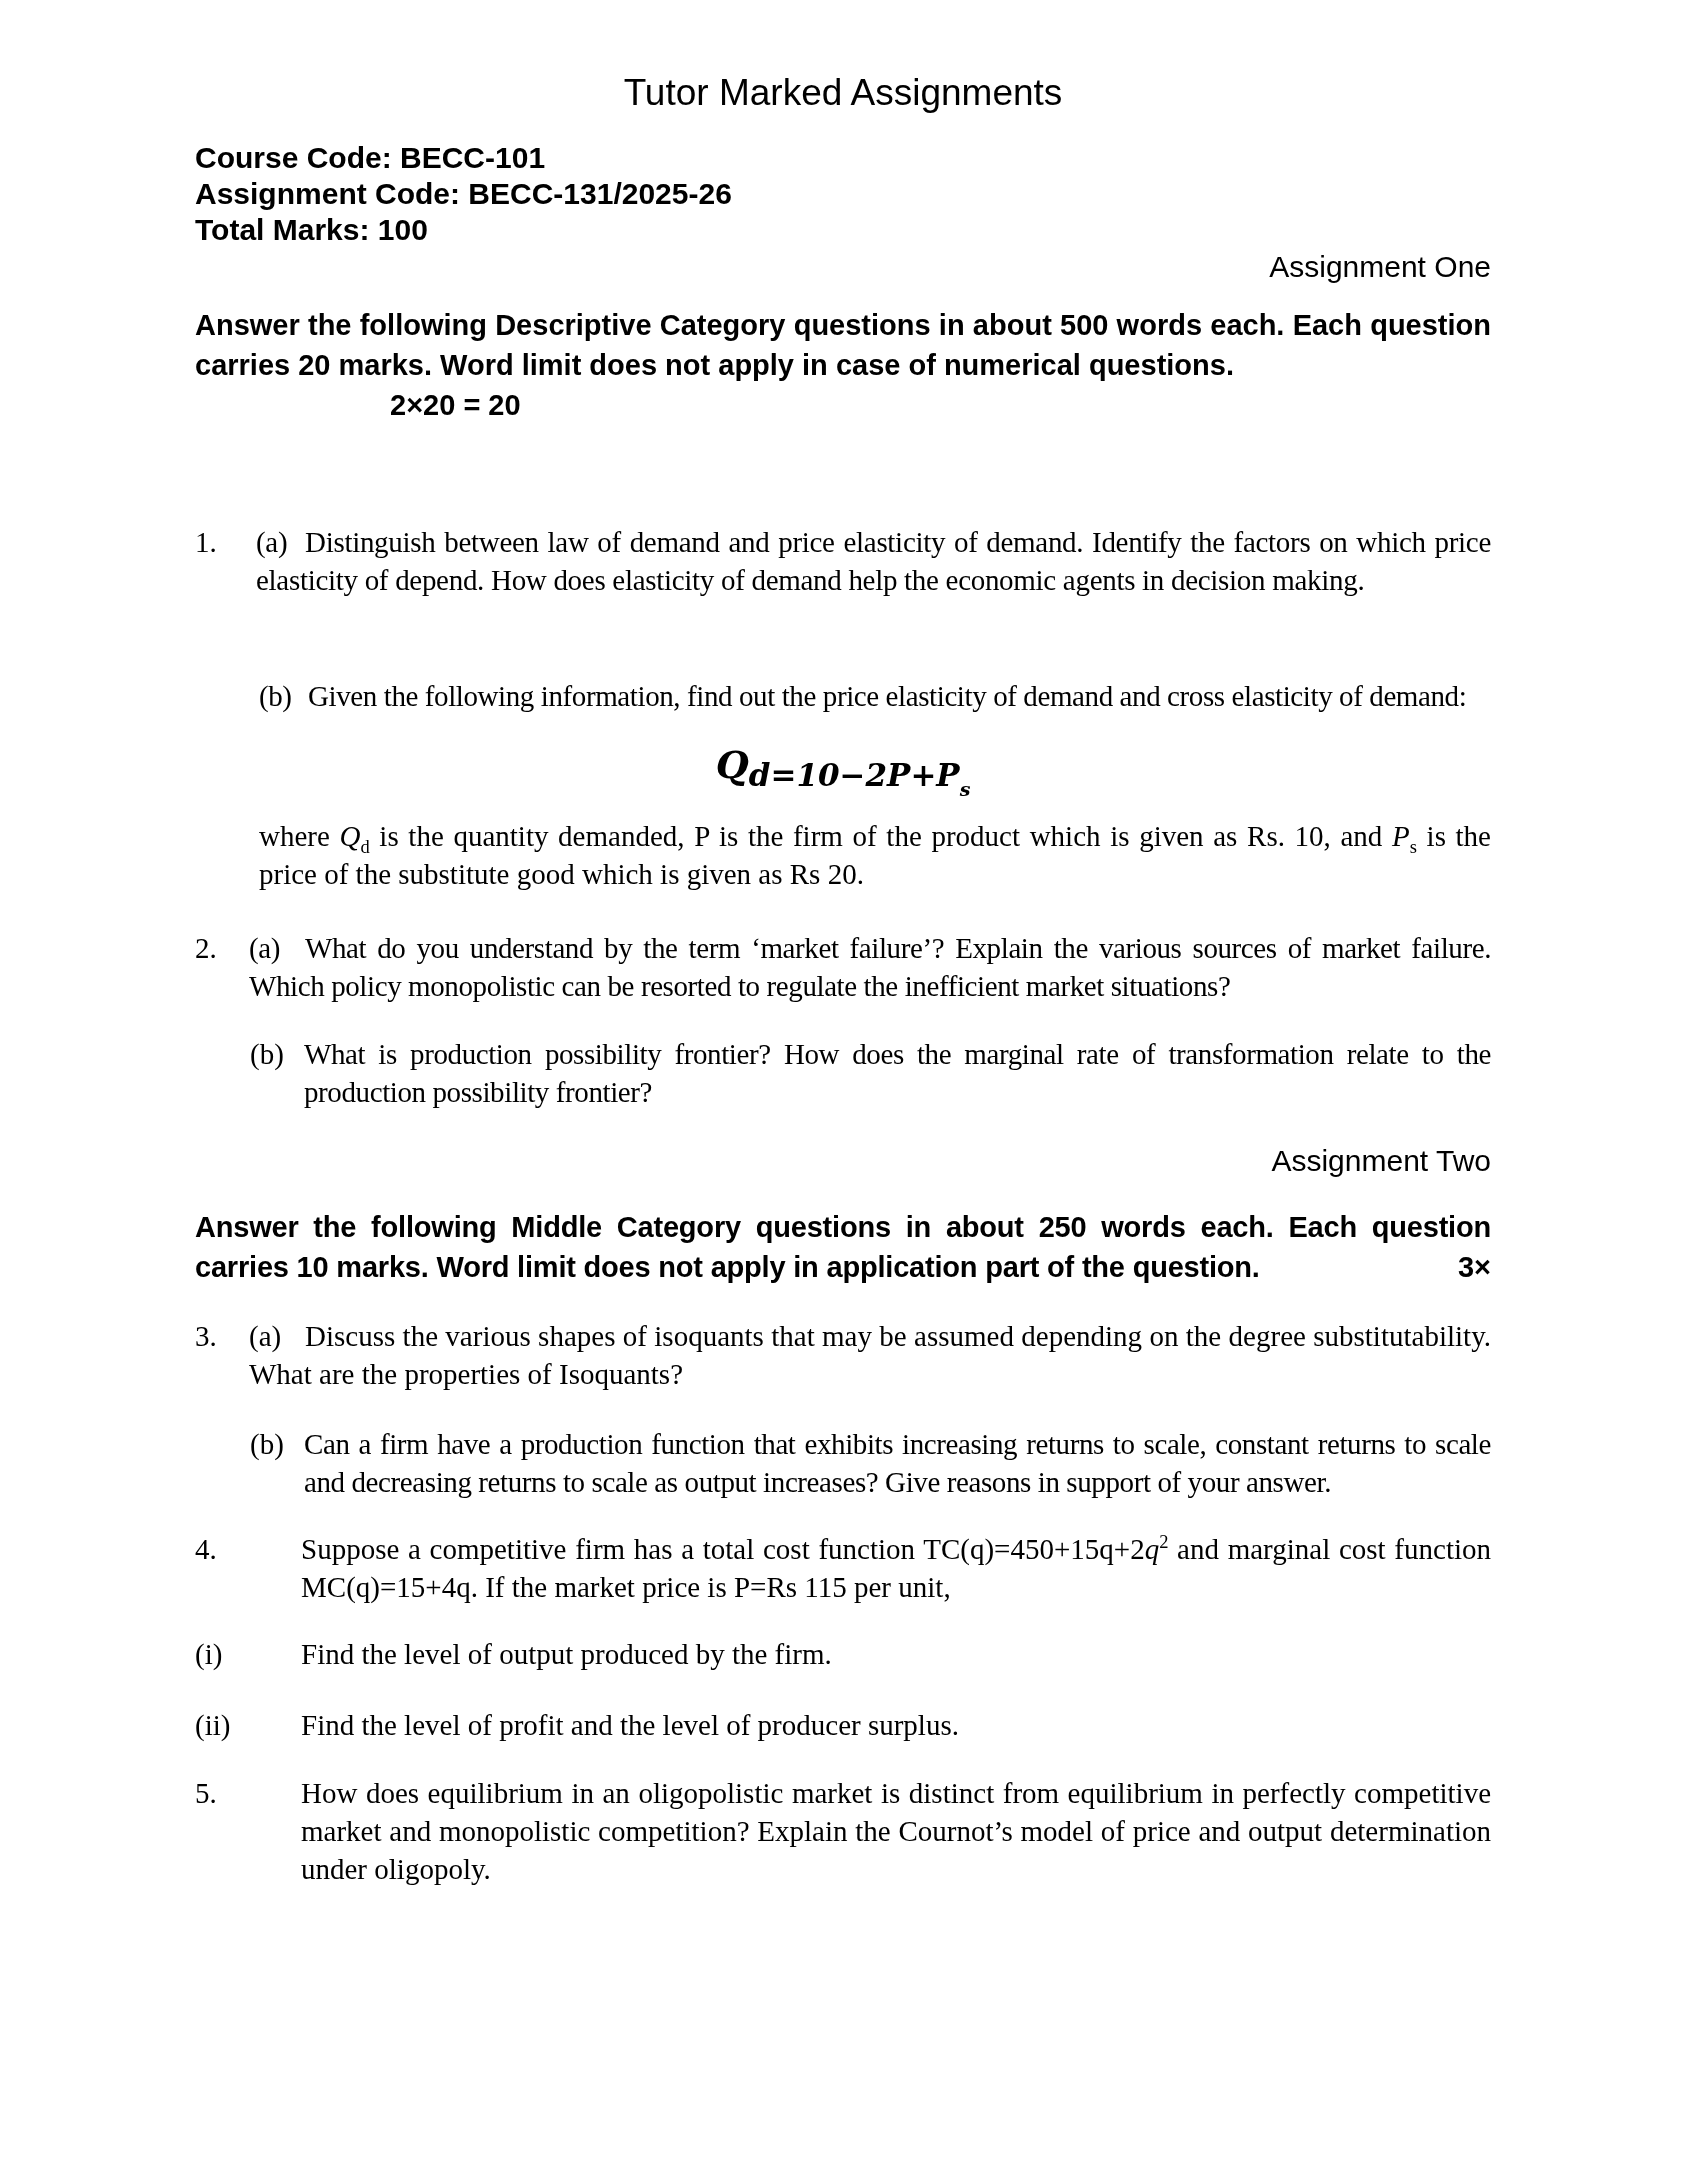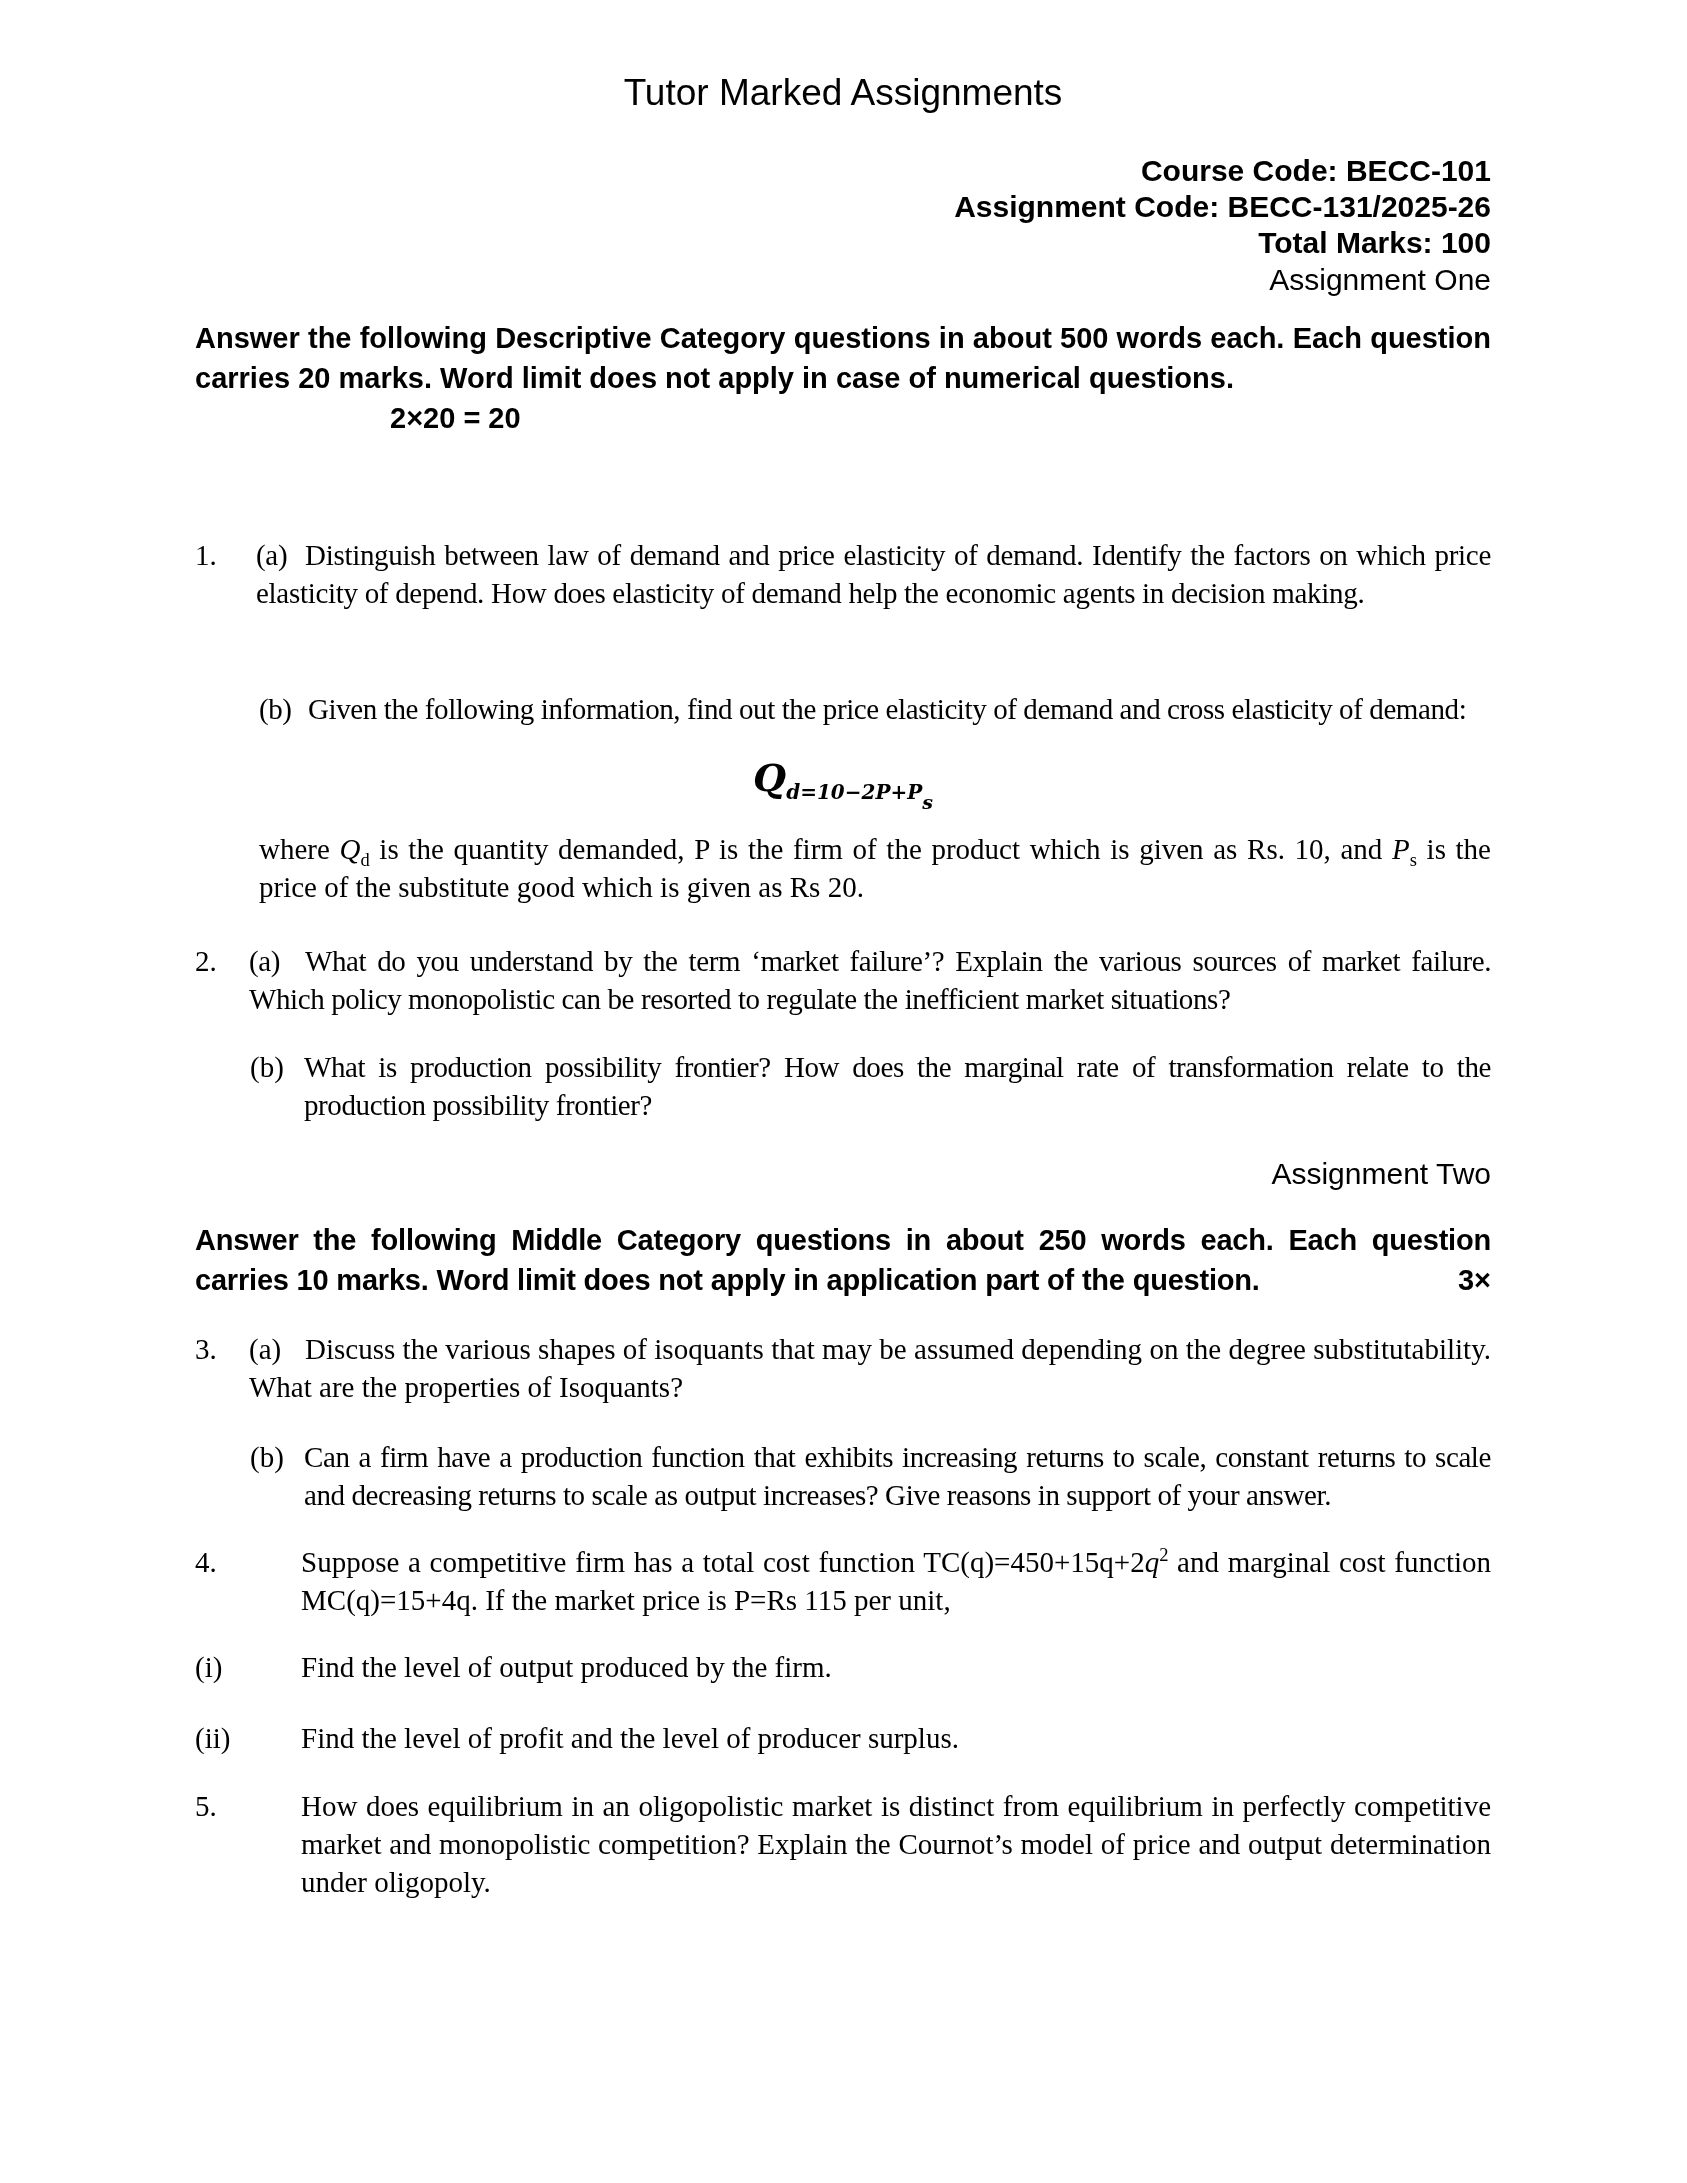--- a/index.html
+++ b/index.html
@@ -16,22 +16,21 @@
   
   .title {
     font-family: "Liberation Sans", sans-serif;
     font-weight: 400;
     font-size: 37px;
     line-height: 44px;
     text-align: center;
     margin: 0;
   }
   .hdr-block {
-    margin-top: 38px;
-    text-align: right;
+    margin-top: 25px;
     font-family: "Liberation Sans", sans-serif;
     font-weight: 700;
     font-size: 30px;
     line-height: 36px;
   }
   .section-heading {
     font-family: "Liberation Sans", sans-serif;
     font-weight: 400;
     font-size: 30px;
     line-height: 36px;
@@ -96,21 +95,21 @@
   
   .formula {
     margin-top: 22.5px;
     text-align: center;
     font-family: "DejaVu Serif", serif;
     font-weight: 700;
     font-style: italic;
     white-space: nowrap;
   }
   .f-q   { font-size: 38px; line-height: 53px; }
-  .f-sub { font-size: 20px; position: relative; top: 8.6px; }
+  .f-sub { font-size: 31px; position: relative; top: 8.6px; }
   .f-ss  { font-size: 19px; position: relative; top: 18px; }
   
   .where {
     margin: 26.5px 0 0 64px;
     font-size: 29px;
     line-height: 38px;
     text-align: justify;
   }
   .where i { font-style: italic; }
   sub.vsub { font-size: 18.5px; line-height: 0; }

